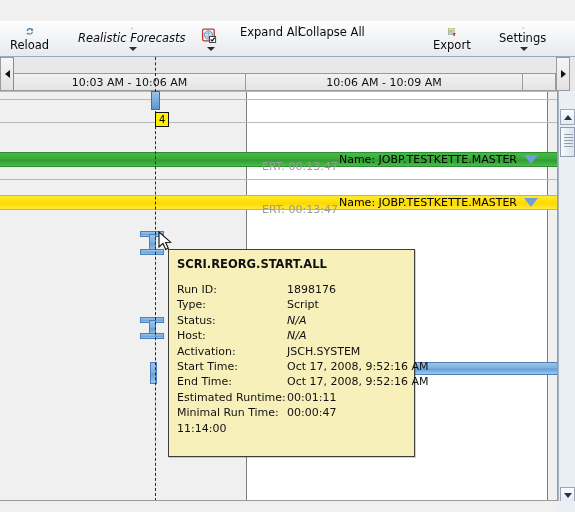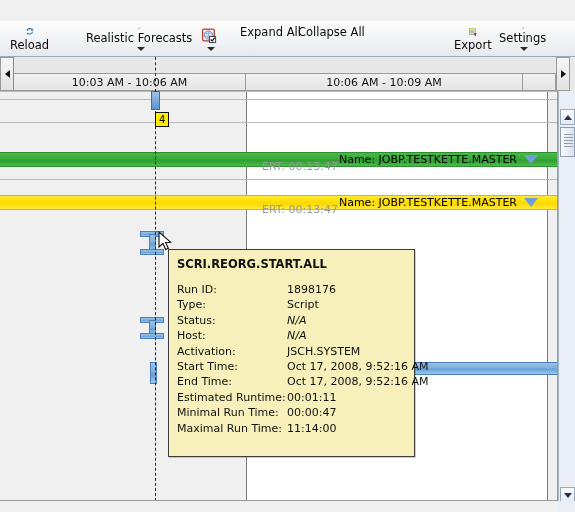--- a/index.html
+++ b/index.html
@@ -312,21 +312,21 @@
     <div class="tb-item" style="left:8px;">
       <svg class="tb-ico" viewBox="0 0 18 18">
         <path d="M3.5 7.5 A5.2 5.2 0 0 1 13 5.6" fill="none" stroke="#2f6ea8" stroke-width="2.4"></path>
         <path d="M13.8 8.8 A5.2 5.2 0 0 1 4.4 11.1" fill="none" stroke="#4b94cc" stroke-width="2.4"></path>
         <polygon points="13.2,2.6 15.6,6.6 10.9,6.4" fill="#2f6ea8"></polygon>
         <polygon points="4.4,15.1 2.0,11.2 6.7,11.4" fill="#4b94cc"></polygon>
       </svg>
       <span class="tb-label">Reload</span>
     </div>
 
-    <div class="tb-item" style="left:84px;">
+    <div class="tb-item" style="left:76px;font-style:italic;">
       <svg class="tb-ico" viewBox="0 0 18 18">
         <circle cx="5.4" cy="12.3" r="4.1" fill="#f2f2f2" stroke="#6a6a6a" stroke-width="1.1"></circle>
         <path d="M4.6 12.3 L5.4 9.4 M5.4 12.3 L7.7 13.3" stroke="#555" stroke-width="1"></path>
         <path d="M9.6 8.7 L14.8 2.2 L16.5 3.7 L11.4 10.2 Z" fill="#f0c000" stroke="#a07d00" stroke-width="0.9"></path>
         <path d="M9.6 8.7 L11.4 10.2 L9.0 11.0 Z" fill="#7a6a3a"></path>
       </svg>
       <span class="tb-label">Realistic Forecasts</span>
       <span class="tb-arrow"></span>
     </div>
 
@@ -342,21 +342,21 @@
     </div>
 
     <div class="tb-item" style="left:238px;">
       <span class="tb-label">Expand All</span>
     </div>
 
     <div class="tb-item" style="left:296px;">
       <span class="tb-label">Collapse All</span>
     </div>
 
-    <div class="tb-item" style="left:452px;">
+    <div class="tb-item" style="left:431px;">
       <svg class="tb-ico" viewBox="0 0 18 18">
         <rect x="2" y="2.4" width="11" height="12" fill="#ffffff" stroke="#6a6a6a" stroke-width="1"></rect>
         <rect x="2" y="2.4" width="11" height="2.6" fill="#f2d24b"></rect>
         <path d="M3.4 7.0 H11.6 M3.4 9.2 H11.6 M3.4 11.4 H11.6" stroke="#3f8f3f" stroke-width="1.1"></path>
         <polygon points="13.2,16.4 10.2,11.6 16.2,11.6" fill="#d0342c"></polygon>
         <rect x="12.0" y="14.0" width="2.4" height="3.2" fill="#d0342c"></rect>
       </svg>
       <span class="tb-label">Export</span>
     </div>
 
@@ -460,21 +460,20 @@
     </div>
     <div class="tt-row">
       <span class="tt-key">Estimated Runtime:</span>
       <span class="tt-val">00:01:11</span>
     </div>
     <div class="tt-row">
       <span class="tt-key">Minimal Run Time:</span>
       <span class="tt-val">00:00:47</span>
     </div>
     <div class="tt-row">
-      <span class="tt-key">Maximal Run Time:</span>
       <span class="tt-val">11:14:00</span>
     </div>
   </div>
 
   <svg class="cursor" style="left:158px;top:231px;" viewBox="0 0 16 21">
     <polygon points="1,1 1,16 5,12.4 7.7,18.4 10.3,17.2 7.6,11.4 12.6,11.2" fill="#ffffff" stroke="#101010" stroke-width="1.1"></polygon>
   </svg>
 
   <div class="vsb">
     <div class="vsb-btn vsb-up">

